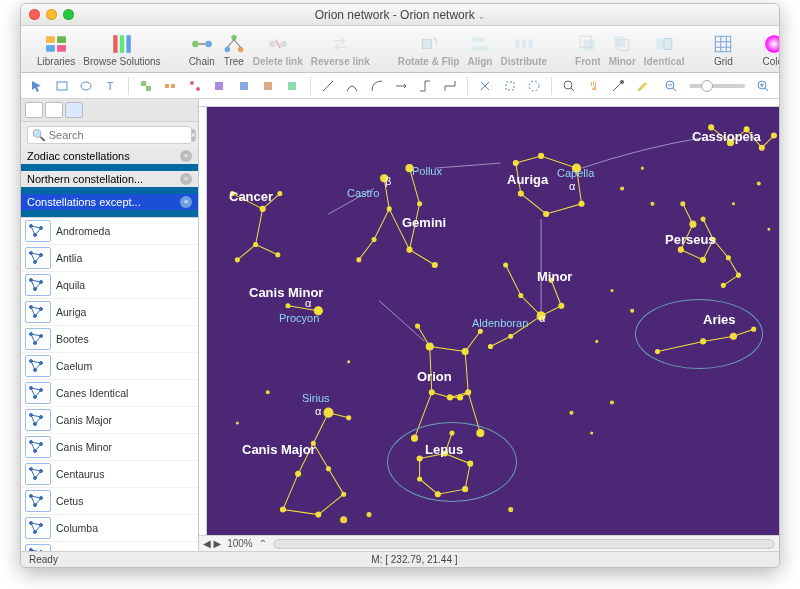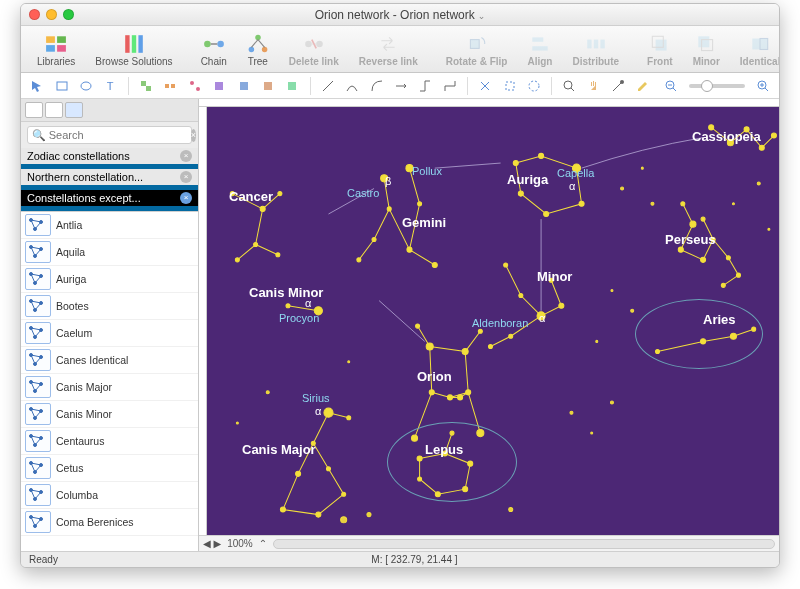--- a/index.html
+++ b/index.html
@@ -43,21 +43,21 @@
 
   .toolbar {
     height: 47px;
     background: linear-gradient(#fafafa,#e9e9e9);
     border-bottom: 1px solid #c7c7c7;
     display: flex;
     align-items: center;
     padding: 2px 8px 0;
     gap: 2px;
   }
-  .tbgroup { display:flex; align-items:flex-start; gap:12px; padding:0 4px; }
+  .tbgroup { display:flex; align-items:flex-start; gap:0; padding:0 4px; }
   .tbsep { width:1px; height:38px; background:#d0d0d0; margin:0 4px; }
   .tbitem { display:flex; flex-direction:column; align-items:center; width:auto; padding:0 4px;}
   .tbitem .ico { width:22px; height:22px; display:flex; align-items:center; justify-content:center; }
   .tbitem .lbl { font-size:10px; color:#555; margin-top:1px; white-space:nowrap; }
   .tbitem.dim .lbl { color:#aaa;font-weight:bold; }
   .tbitem.dim .ico svg { opacity:0.4; }
 
   .ribbon2 {
     height: 26px;
     background: #fff;
@@ -82,22 +82,22 @@
   .sidetop .sq { width:18px; height:16px; border:1px solid #bbb; background:#fff; border-radius:2px;}
   .search {
     display:flex; align-items:center; margin:4px 6px;
     background:#fff; border:1px solid #cfcfcf; border-radius:3px; height:18px;
     padding:0 4px;
   }
   .search input { flex:1; border:0; outline:0; font-size:11px; color:#777; background:transparent;}
   .search .mag { color:#888; font-size:11px; margin-right:3px;}
   .search .xo { width:13px; height:13px; border-radius:50%; background:#bbb; color:#fff; font-size:9px; text-align:center; line-height:13px;}
   .cats { font-size:11px; }
-  .catrow { display:flex; align-items:center; justify-content:space-between; padding:2px 6px; background:#e8e8e8; border-bottom:5px solid #0369a1;}
-  .catrow.sel { background:#000000; color:#fff;}
+  .catrow { display:flex; align-items:center; justify-content:space-between; padding:2px 6px; background:#e8e8e8; border-bottom:7px solid #0369a1;}
+  .catrow.sel { background:#1d4ed8; color:#fff;}
   .catrow .xo { width:12px;height:12px;border-radius:50%;background:#bcbcbc;color:#fff;font-size:8px;text-align:center;line-height:12px;}
   .catrow.sel .xo { background:#6aa0e0; }
 
   .shapes { flex:1; overflow:auto; background:#fff; border-top:1px solid #d0d0d0;}
   .shrow { display:flex; align-items:center; padding:2px 4px; gap:5px; border-bottom:1px solid #f0f0f0;}
   .shrow .thumb { width:26px; height:22px; border:1px solid #9cbdea; background:#fbfdff; border-radius:2px; display:flex; align-items:center; justify-content:center;}
   .shrow .thumb svg { width:22px; height:18px; }
   .shrow .nm { font-size:10.5px; color:#333; }
 
   .canvaswrap { flex:1; position:relative; display:flex; flex-direction:column; background:#fdba74;}
@@ -476,20 +476,33 @@
           <div class="catrow">
             <span>Northern constellation...</span>
             <span class="xo">×</span>
           </div>
           <div class="catrow sel">
             <span>Constellations except...</span>
             <span class="xo">×</span>
           </div>
         </div>
       <div class="shapes" id="shapes">
+          <div class="shrow">
+            <div class="thumb">
+              <svg viewBox="0 0 22 18">
+                <g stroke="#3a6db5" fill="#3a6db5">
+                  <circle cx="4" cy="4" r="1.5"></circle>
+                  <circle cx="14" cy="6" r="1.5"></circle>
+                  <circle cx="8" cy="13" r="1.5"></circle>
+                  <path d="M4 4 L14 6 L8 13 Z" fill="none"></path>
+                </g>
+              </svg>
+            </div>
+            <span class="nm">Andromeda</span>
+          </div>
           <div class="shrow">
             <div class="thumb">
               <svg viewBox="0 0 22 18">
                 <g stroke="#3a6db5" fill="#3a6db5">
                   <circle cx="4" cy="4" r="1.5"></circle>
                   <circle cx="14" cy="6" r="1.5"></circle>
                   <circle cx="8" cy="13" r="1.5"></circle>
                   <path d="M4 4 L14 6 L8 13 Z" fill="none"></path>
                 </g>
               </svg>

